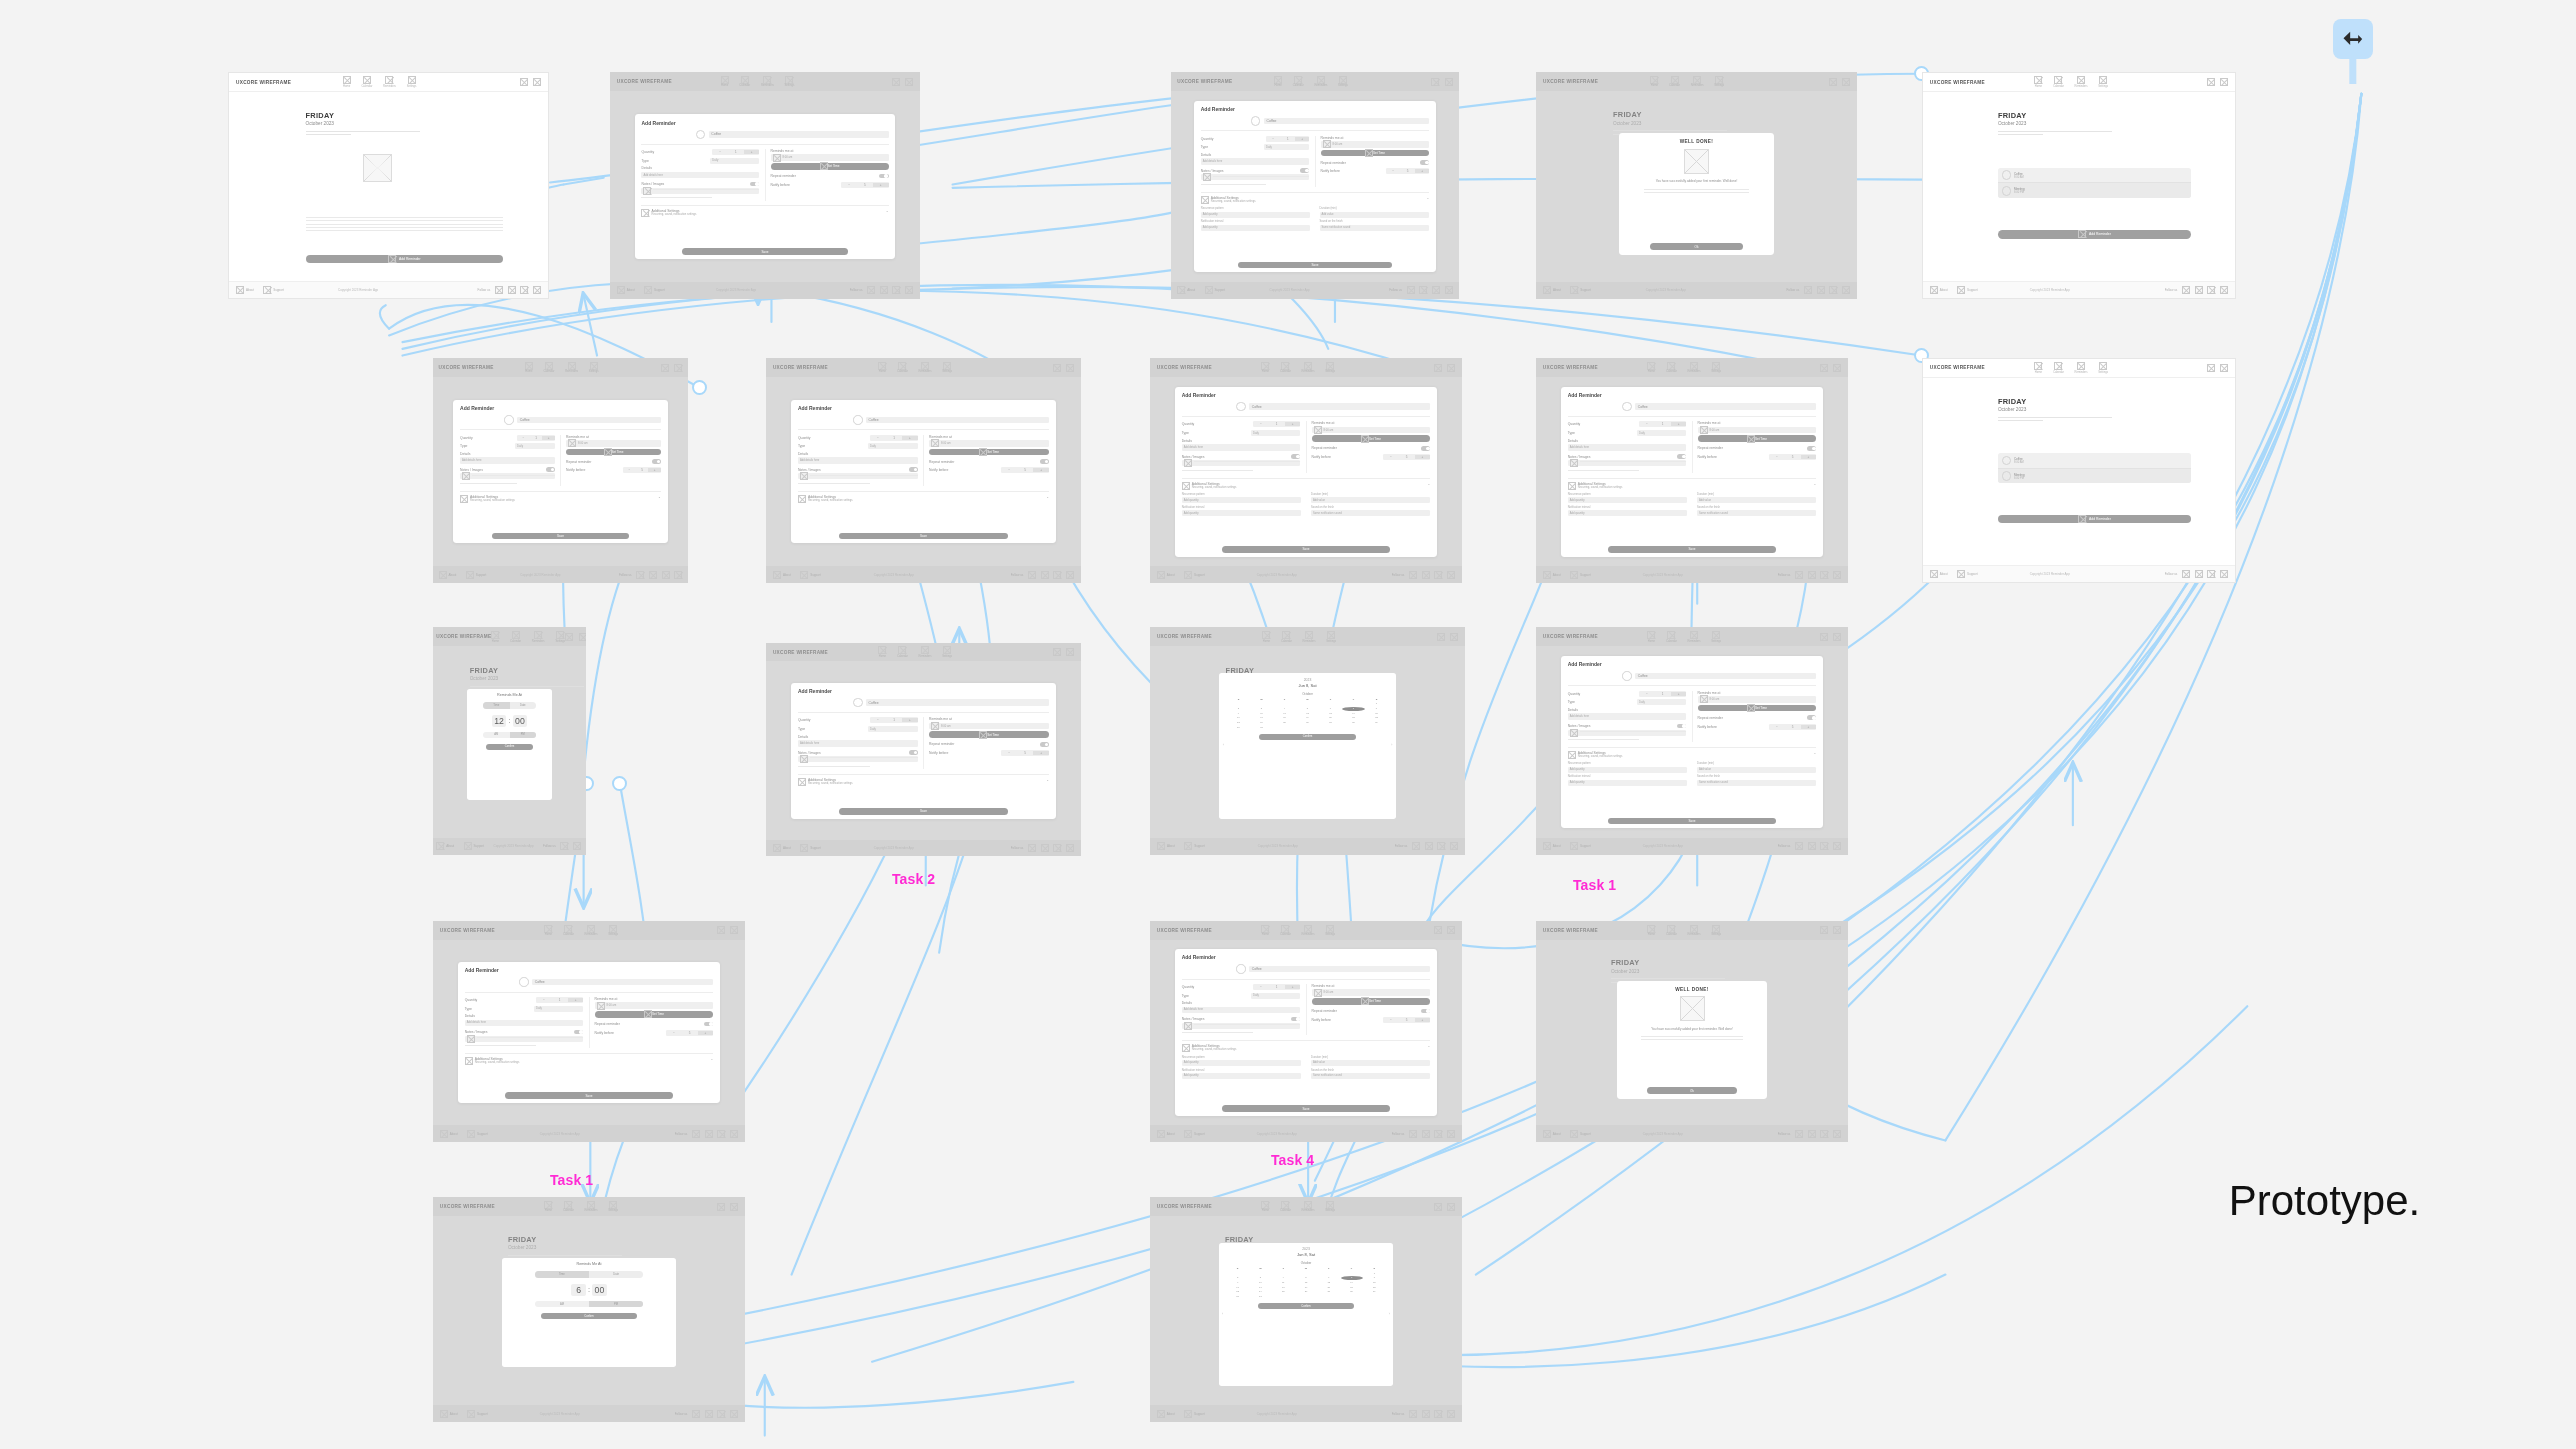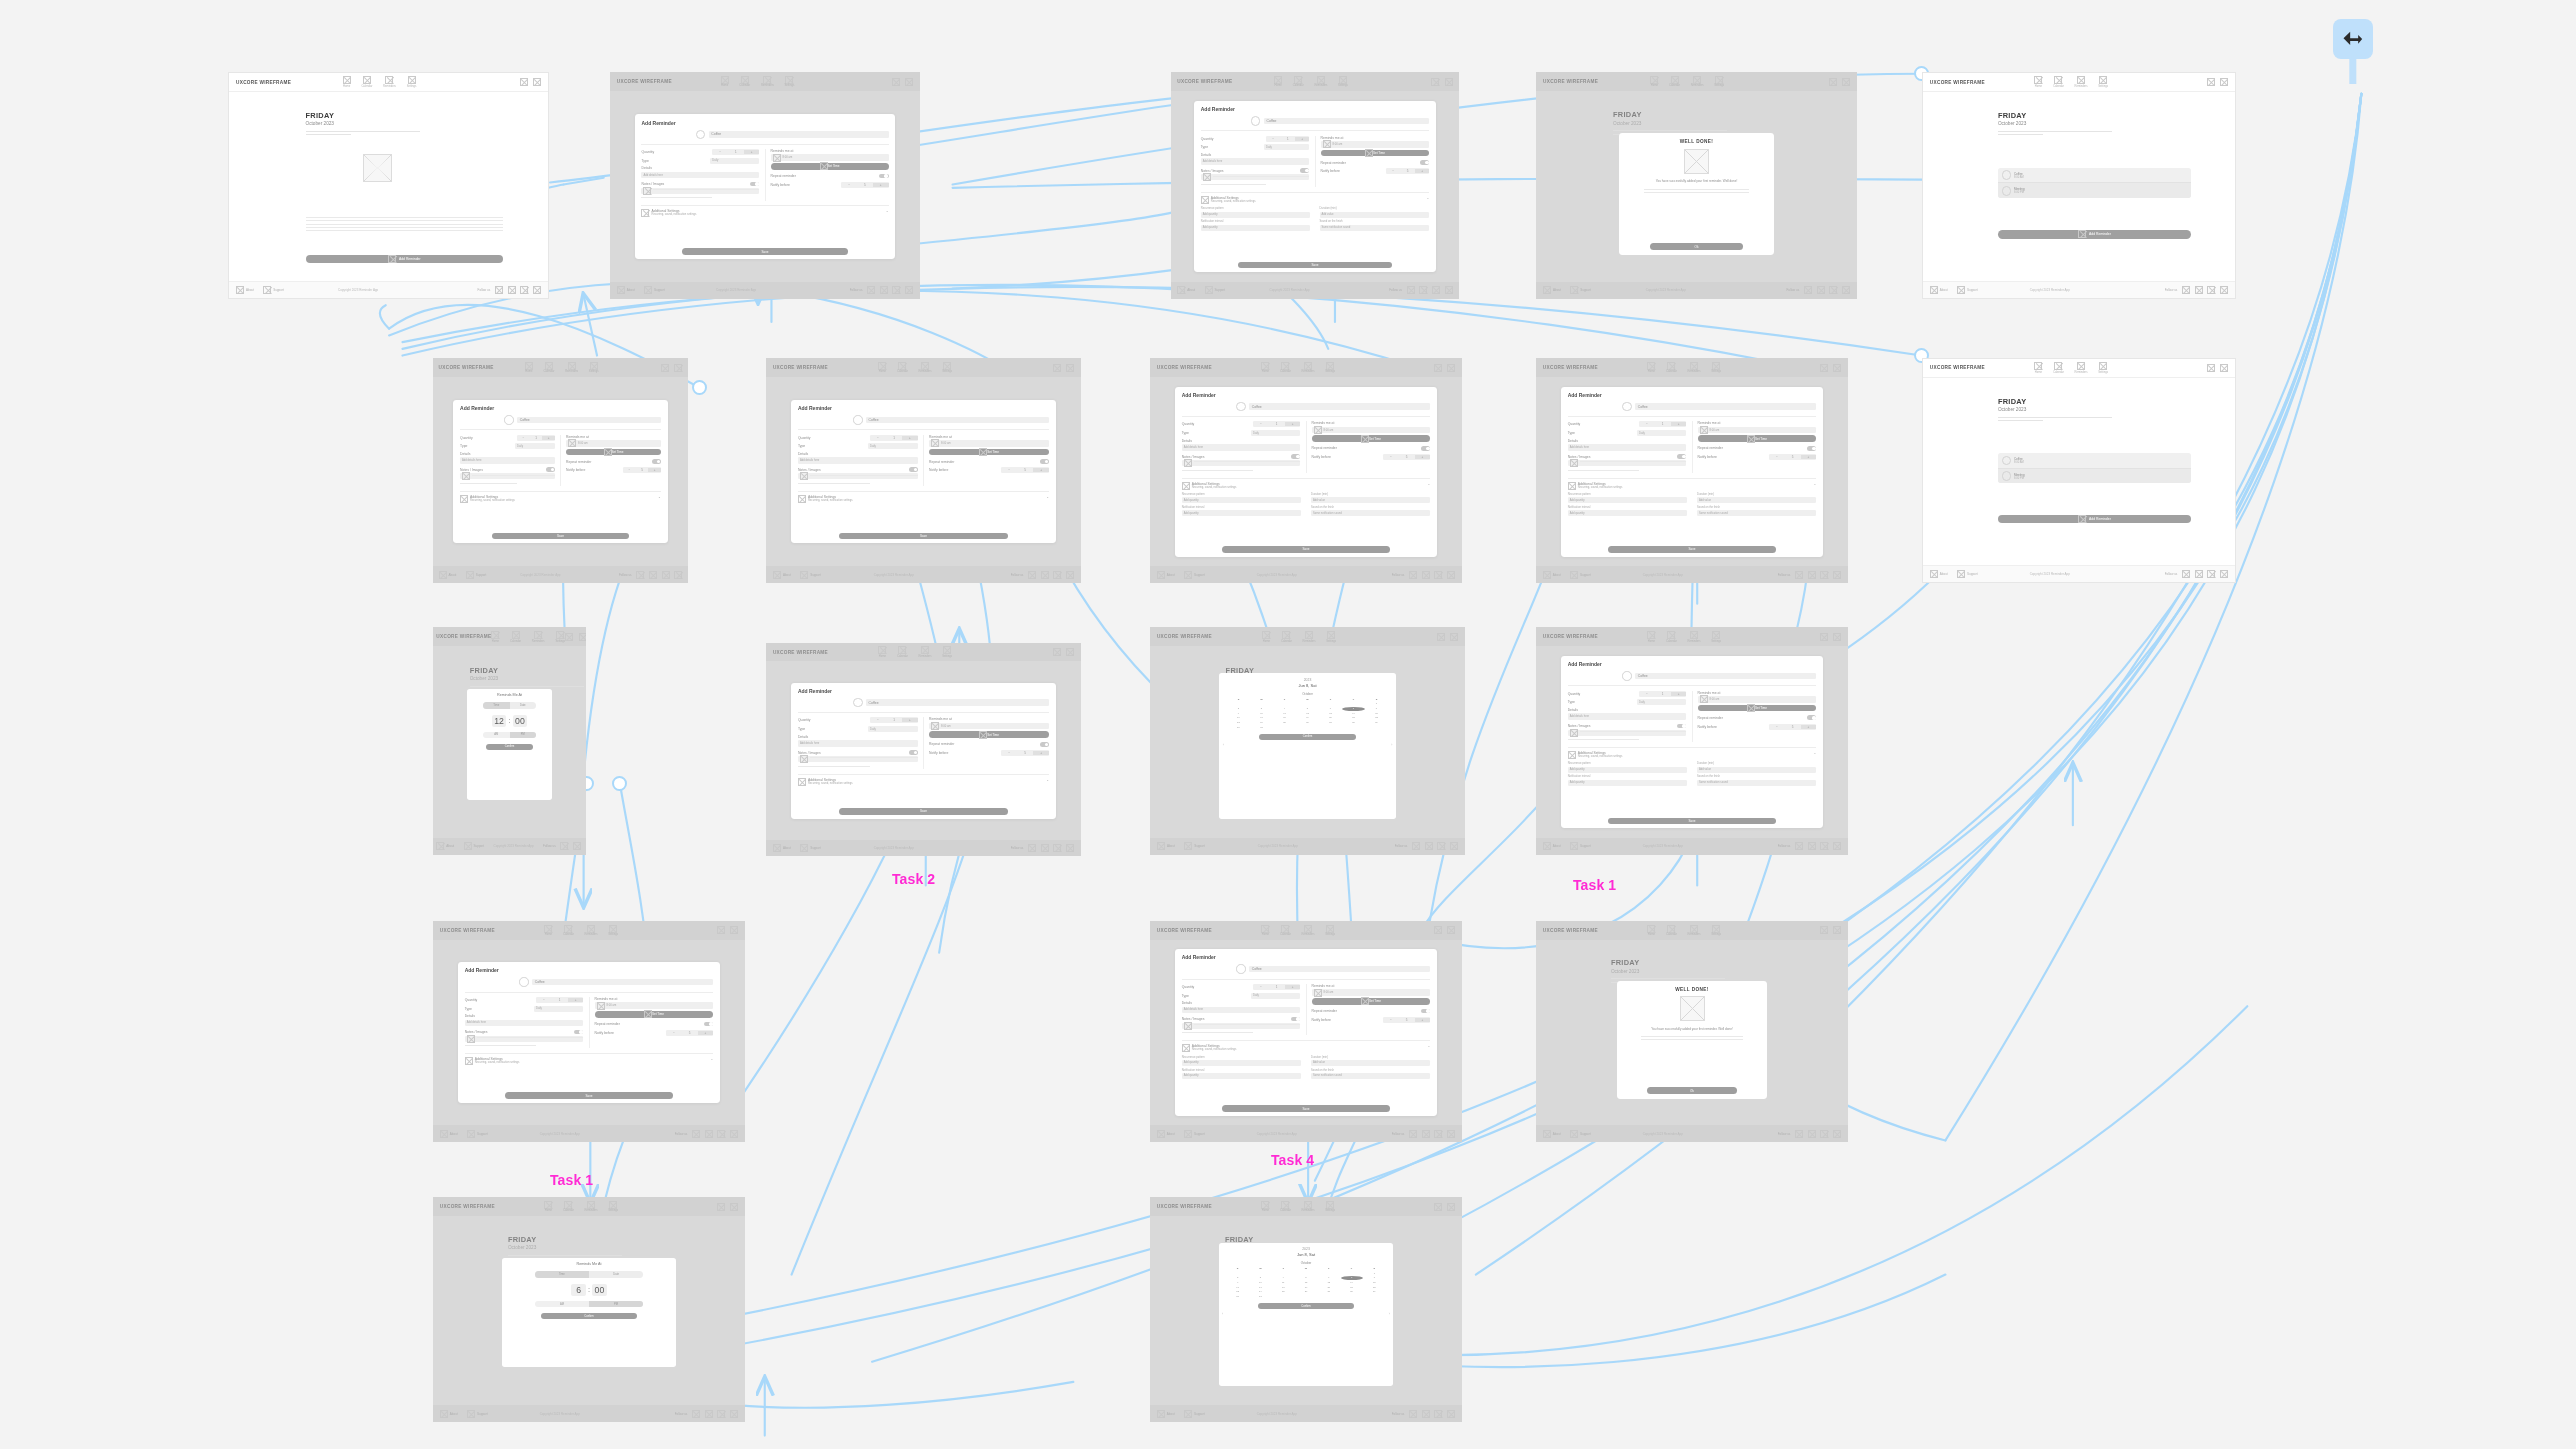--- a/index.html
+++ b/index.html
@@ -2361,19 +2361,20 @@
     </div>
 
   <div id="backbtn">
     <div class="tail"></div>
     <svg width="23" height="20" viewBox="0 0 34 30">
       <path d="M12 4 L2 14 L12 24 L12 18 L24 18 L24 22 L30 15 L24 9 L24 14 L12 14 Z" fill="#2b2b2b"></path>
     </svg>
   </div>
 
   <div id="bigtitle">
+    <div>Prototype.</div>
   </div>
 <div class="tasklbl" style="left: 550px; top: 1172px;">Task 1</div>
     <div class="tasklbl" style="left: 892px; top: 871px;">Task 2</div>
     <div class="tasklbl" style="left: 1271px; top: 1152px;">Task 4</div>
     <div class="tasklbl" style="left: 1573px; top: 877px;">Task 1</div>
   </div>
 
 
 </body></html>

